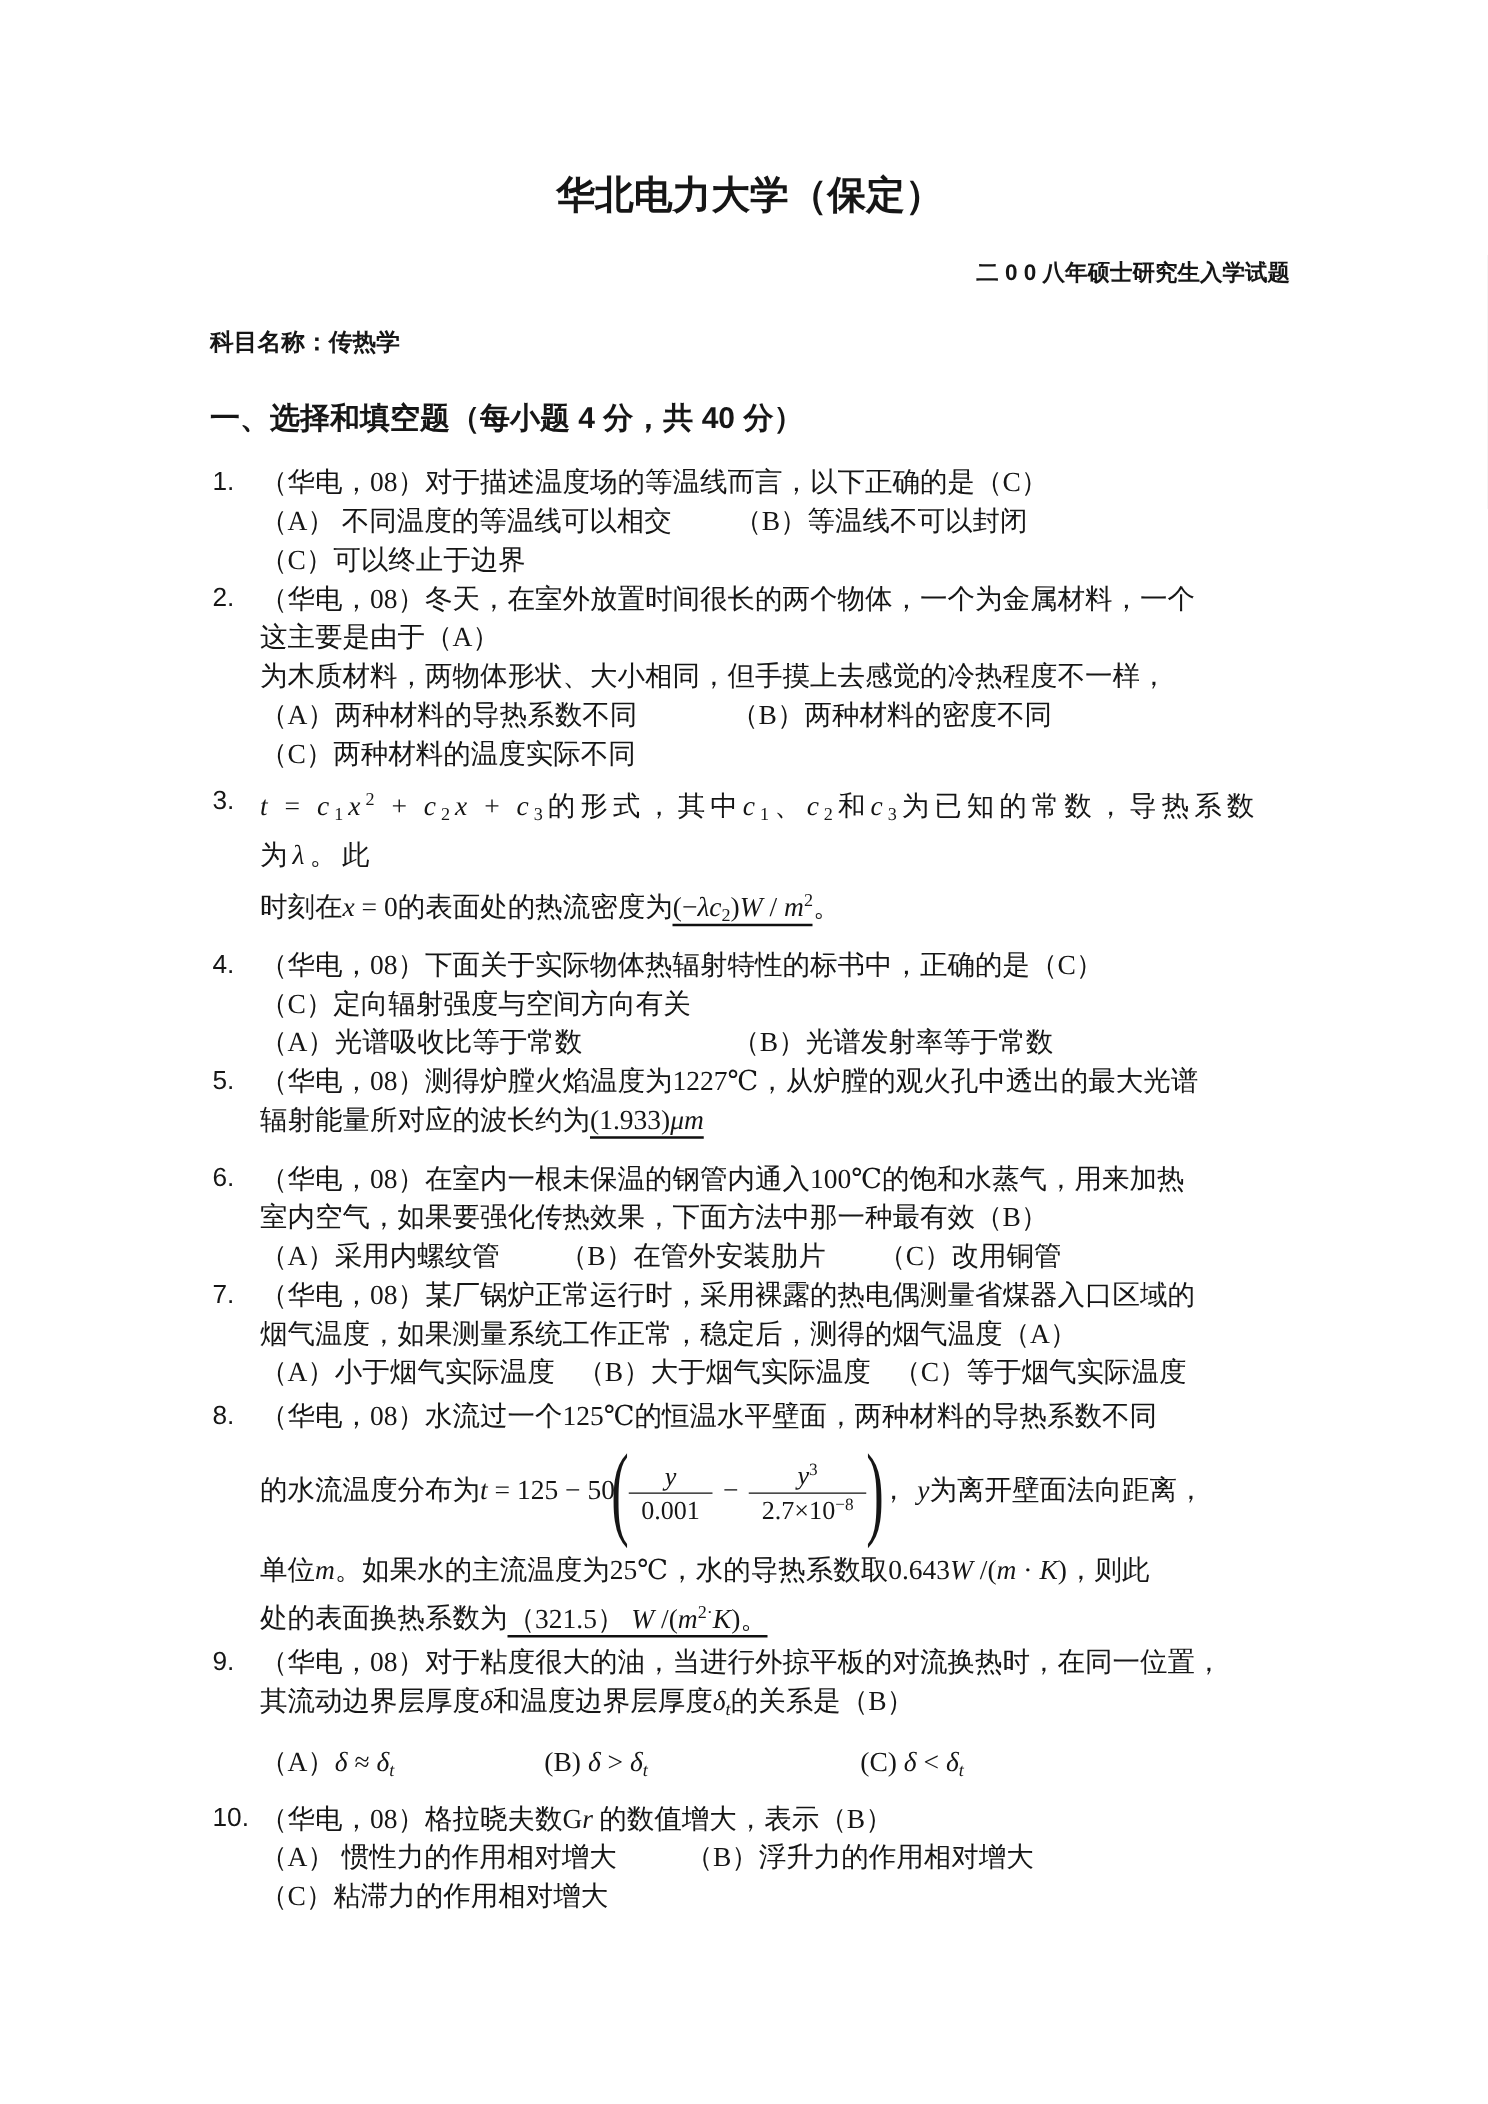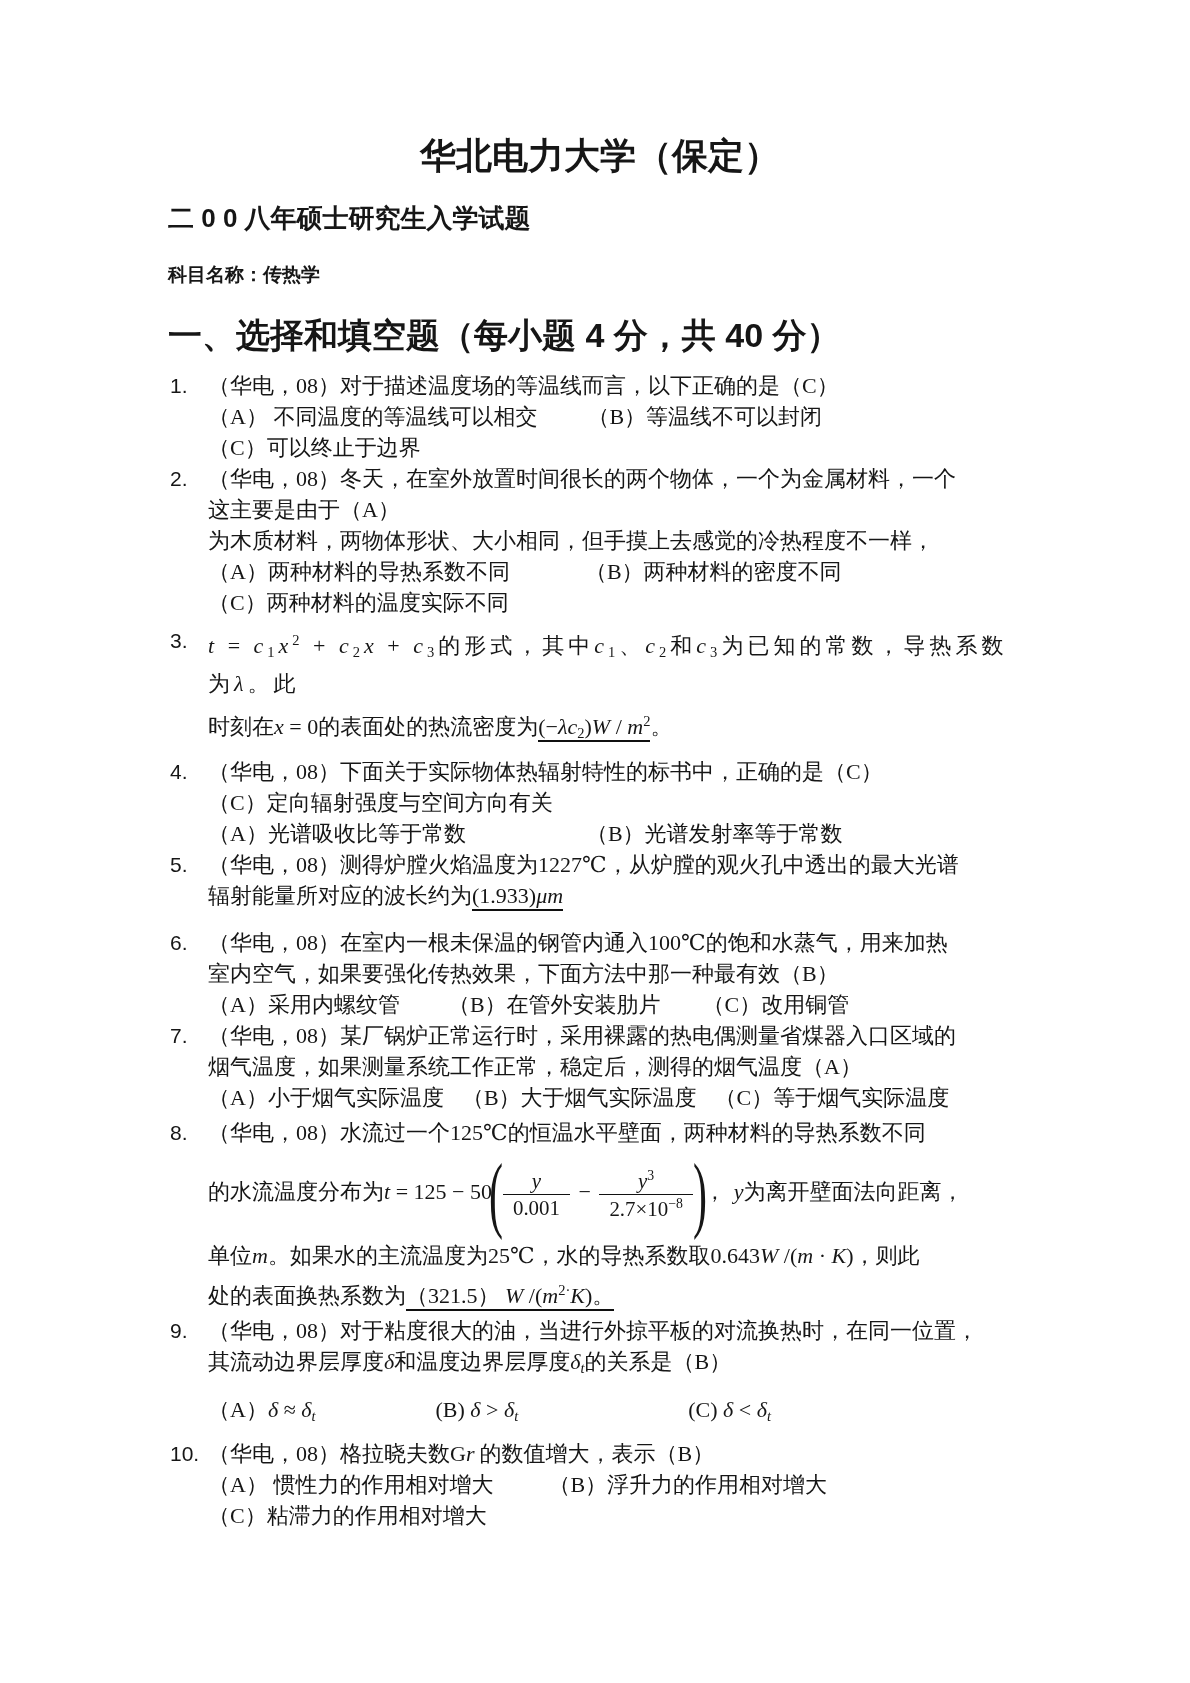--- a/index.html
+++ b/index.html
@@ -4,33 +4,33 @@
 <style>
   html,body{margin:0;padding:0;background:#e8e8e8;}
   .page{
     width:1190px;height:1683px;background:#ffffff;margin:0 auto;
     box-sizing:border-box;padding:140px 158px 0 168px;
     color:#161616;
     font-family:"Liberation Serif","DejaVu Serif",serif;
   }
   .title1{
     text-align:center;font-family:"Liberation Sans","DejaVu Sans",sans-serif;
-    font-weight:bold;font-size:36px;line-height:32px;
+    font-weight:bold;font-size:31px;line-height:32px;
   }
   .title2{
-    text-align:left;font-family:"Liberation Sans","DejaVu Sans",sans-serif;
-    font-weight:bold;font-size:26px;line-height:30px;margin-top:31px;
+    text-align:right;font-family:"Liberation Sans","DejaVu Sans",sans-serif;
+    font-weight:bold;font-size:18px;line-height:30px;margin-top:31px;
   }
   .subject{
     font-family:"Liberation Sans","DejaVu Sans",sans-serif;
     font-weight:bold;font-size:19px;line-height:30px;margin-top:27px;
   }
   .section{
     font-family:"Liberation Sans","DejaVu Sans",sans-serif;
-    font-weight:bold;font-size:34px;line-height:34px;margin-top:28px;
+    font-weight:bold;font-size:24px;line-height:34px;margin-top:28px;
   }
   #questions{margin-top:18px;font-size:22px;}
   .q{position:relative;padding-left:40px;}
   .qnum{
     position:absolute;left:2px;top:0;
     font-family:"Liberation Sans","DejaVu Sans",sans-serif;
     font-size:21px;line-height:31px;
   }
   .line{line-height:31px;min-height:31px;}
   .txt{font-family:"Liberation Serif","DejaVu Serif",serif;}

